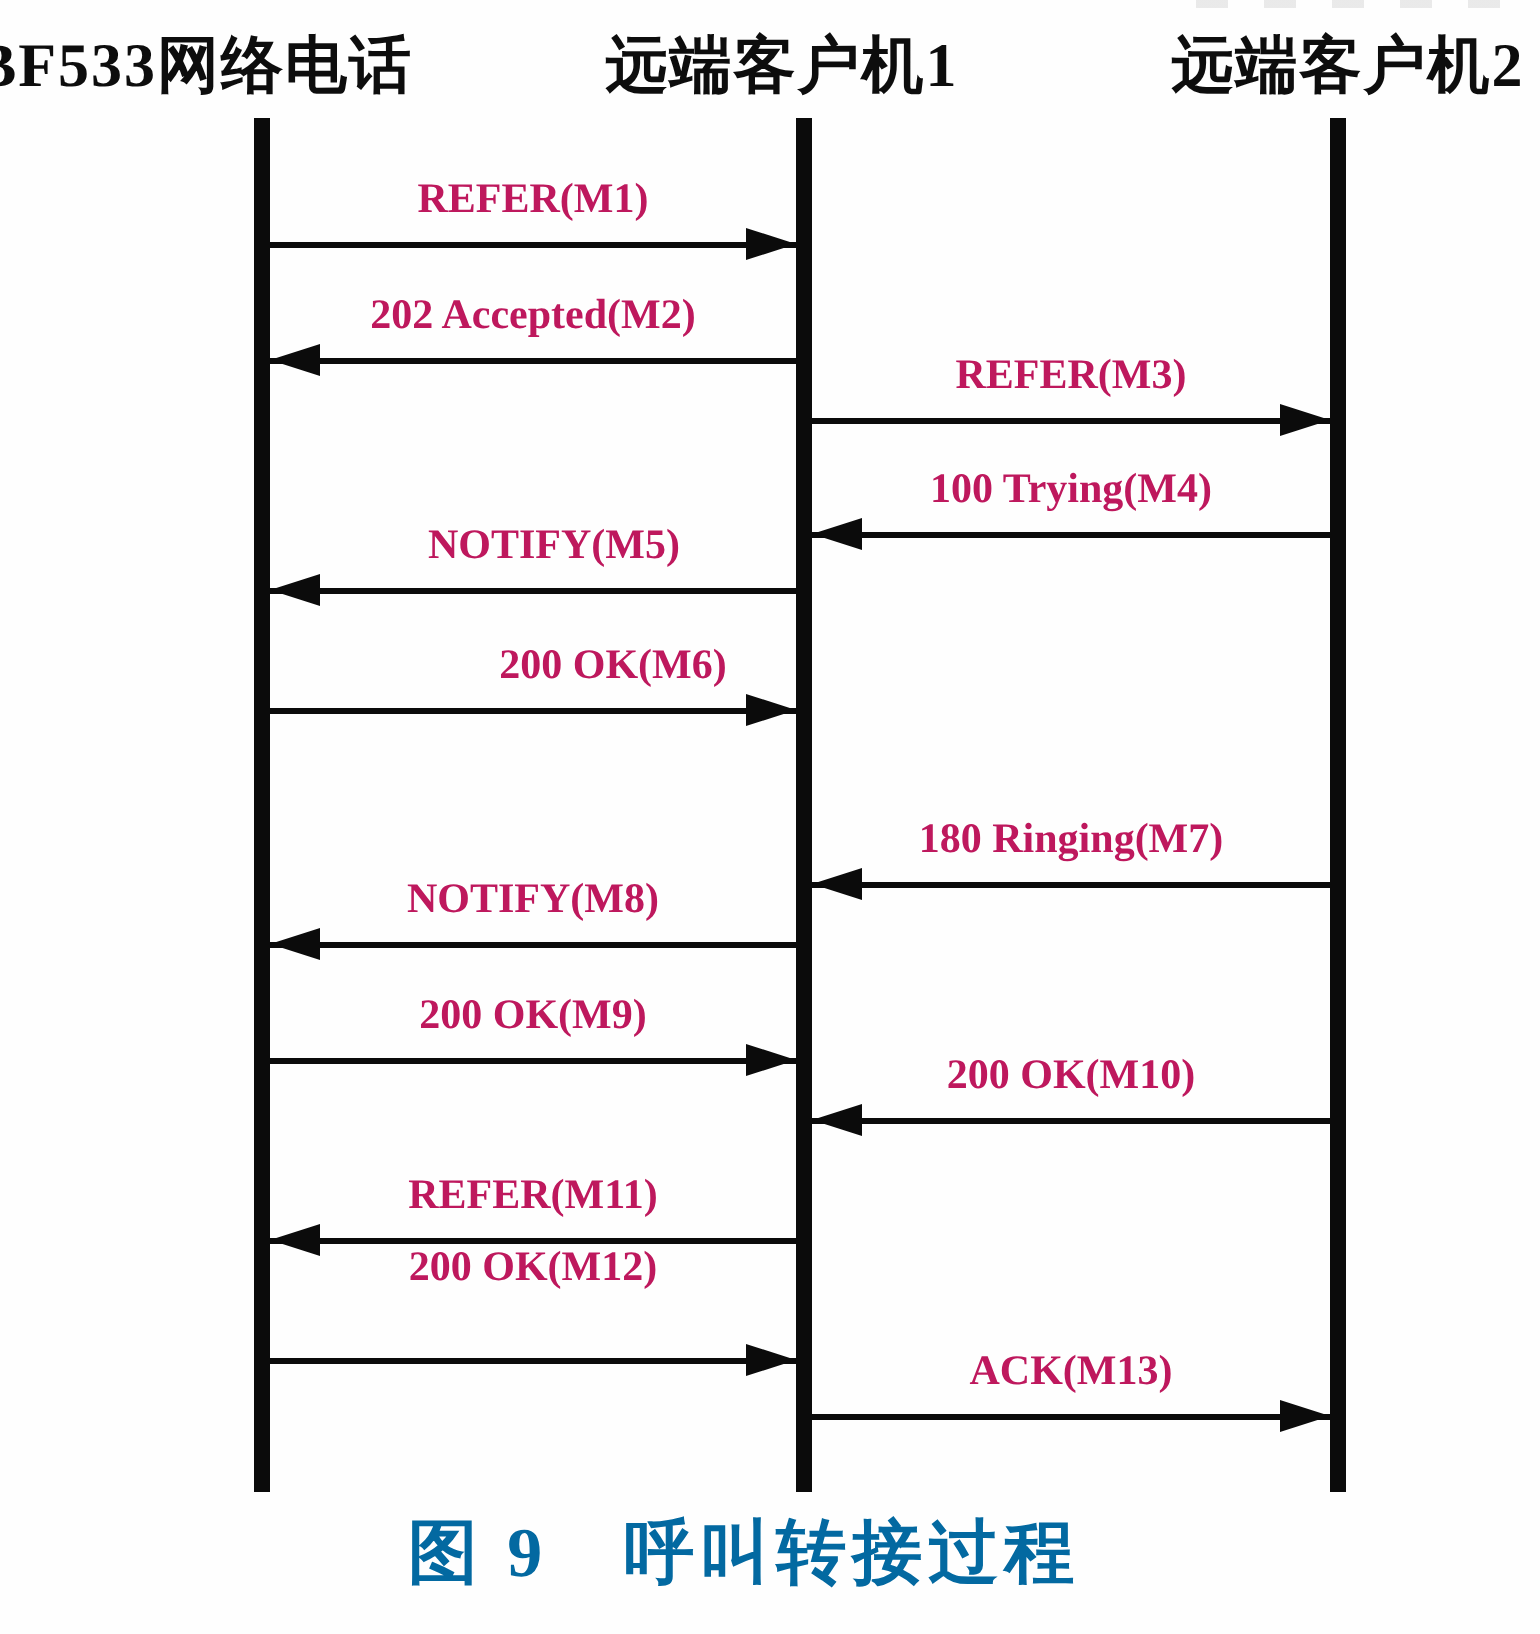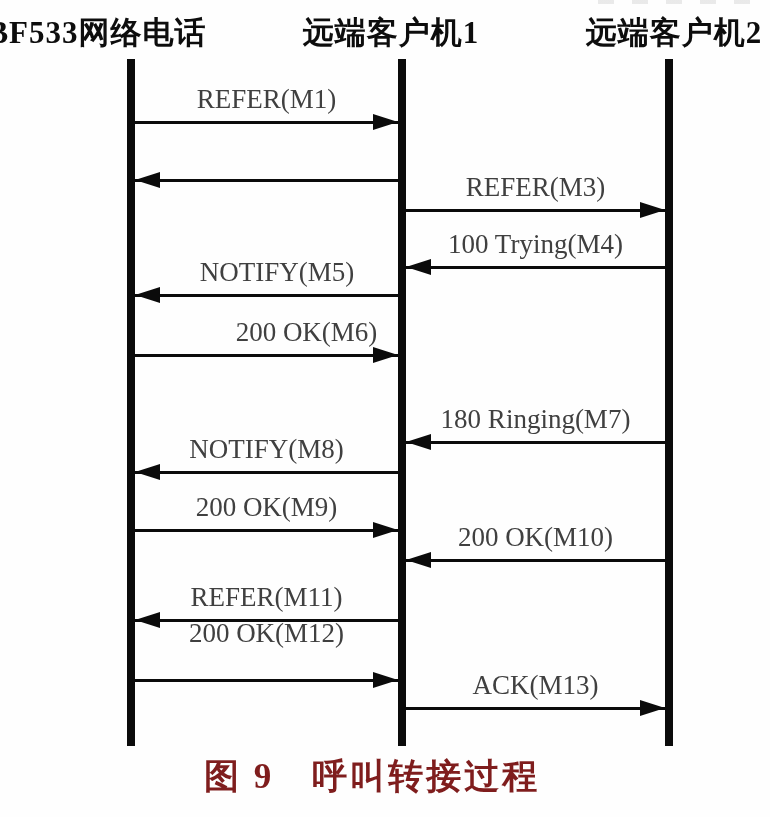--- a/index.html
+++ b/index.html
@@ -20,25 +20,25 @@
     letter-spacing:1px;
     color:#0d0d0d;
   }
   .lifeline{
     position:absolute;
     background:#0b0b0b;
   }
   .msg-label{
     position:absolute;
     transform:translateX(-50%);
-    font-size:27px;
-    font-weight:normal;
+    font-size:21px;
+    font-weight:bold;
     white-space:nowrap;
     line-height:34px;
-    color:#404040;
+    color:#be185d;
   }
   .msg-line{
     position:absolute;
     height:3px;
     background:#0b0b0b;
   }
   .msg-head{
     position:absolute;
     width:0;height:0;
     border-top:8px solid transparent;
@@ -46,21 +46,21 @@
   }
   .msg-head.right{ border-left:25px solid #0b0b0b; }
   .msg-head.left { border-right:25px solid #0b0b0b; }
   .caption{
     position:absolute;
     transform:translateX(-50%);
     font-size:35px;
     font-weight:bold;
     white-space:nowrap;
     letter-spacing:3px;
-    color:#7f1d1d;
+    color:#0369a1;
     text-align:right;
   }
   .scan-artifact{
     position:absolute;
     opacity:0.55;
     background:repeating-linear-gradient(90deg,#d9d9d9 0 16px,transparent 16px 34px);
   }
 </style>
 </head>
 <body>
@@ -70,20 +70,21 @@
   <div id="stage" style="position:absolute;inset:0;">
       <div class="participant-label" style="left: 97px; top: 12px;">BF533网络电话</div>
       <div class="lifeline" style="left: 127px; top: 59px; width: 8px; height: 687px; background: rgb(11, 11, 11);"></div>
       <div class="participant-label" style="left: 391px; top: 12px;">远端客户机1</div>
       <div class="lifeline" style="left: 398px; top: 59px; width: 8px; height: 687px; background: rgb(11, 11, 11);"></div>
       <div class="participant-label" style="left: 674px; top: 12px;">远端客户机2</div>
       <div class="lifeline" style="left: 665px; top: 59px; width: 8px; height: 687px; background: rgb(11, 11, 11);"></div>
       <div class="msg-label" style="left: 266.5px; top: 82px;">REFER(M1)</div>
       <div class="msg-line" style="left: 131px; width: 271px; top: 121px; background: rgb(11, 11, 11);"></div>
       <div class="msg-head right" style="top: 114px; left: 373px;"></div>
+      <div class="msg-label" style="left: 266.5px; top: 140px;">202 Accepted(M2)</div>
       <div class="msg-line" style="left: 131px; width: 271px; top: 179px; background: rgb(11, 11, 11);"></div>
       <div class="msg-head left" style="top: 172px; left: 135px;"></div>
       <div class="msg-label" style="left: 535.5px; top: 170px;">REFER(M3)</div>
       <div class="msg-line" style="left: 402px; width: 267px; top: 209px; background: rgb(11, 11, 11);"></div>
       <div class="msg-head right" style="top: 202px; left: 640px;"></div>
       <div class="msg-label" style="left: 535.5px; top: 227px;">100 Trying(M4)</div>
       <div class="msg-line" style="left: 402px; width: 267px; top: 266px; background: rgb(11, 11, 11);"></div>
       <div class="msg-head left" style="top: 259px; left: 406px;"></div>
       <div class="msg-label" style="left: 277px; top: 255px;">NOTIFY(M5)</div>
       <div class="msg-line" style="left: 131px; width: 271px; top: 294px; background: rgb(11, 11, 11);"></div>

